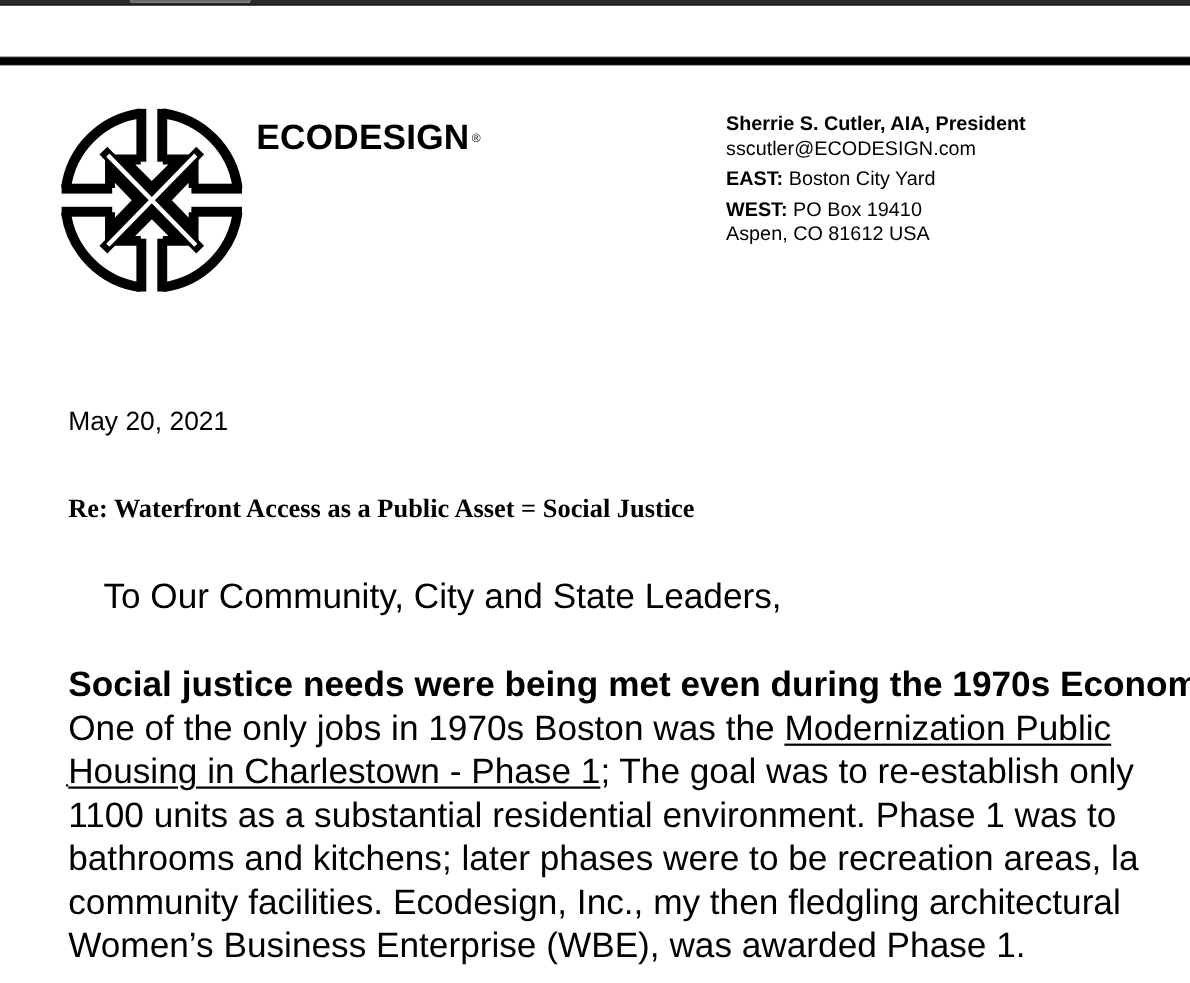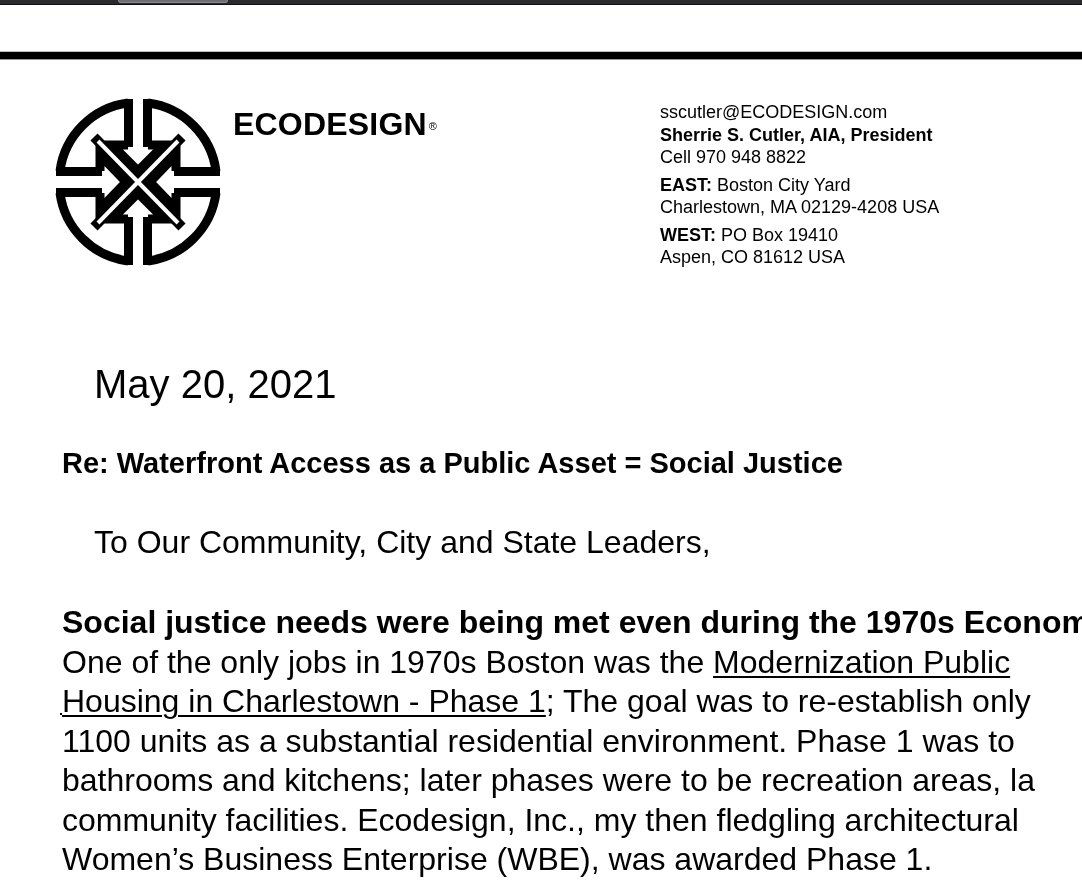--- a/index.html
+++ b/index.html
@@ -25,22 +25,22 @@
     .brand {
       position: absolute; left: 233px; top: 106px; font-weight: bold;
       font-size: 32px; letter-spacing: 0.2px; line-height: 36px;
     }
     .brand sup { font-size: 11px; font-weight: normal; vertical-align: top; position: relative; top: 2px; margin-left: 2px; }
     .contact {
       position: absolute; left: 660px; top: 101px; font-size: 18px; line-height: 22.5px;
     }
     .contact .gap { margin-top: 5px; }
     .contact b { font-weight: bold; }
-    .date { position: absolute; left: 62px; top: 366px; font-size: 40px; line-height: 36px; margin-left: 32px; }
-    .re { position: absolute; left: 62px; top: 445px; font-size: 29px; font-weight: bold; line-height: 36px; white-space: nowrap; }
+    .date { position: absolute; left: 62px; top: 366px; font-size: 24px; line-height: 36px; }
+    .re { position: absolute; left: 62px; top: 445px; font-size: 24px; font-weight: bold; line-height: 36px; white-space: nowrap; font-family: Liberation Serif, serif; }
     .salutation { position: absolute; left: 62px; top: 524px; font-size: 32px; line-height: 36px; white-space: nowrap; margin-left: 32px; }
     .para {
       position: absolute; left: 62px; top: 603px; font-size: 32px; line-height: 39.5px; white-space: nowrap;
     }
     .para .line { display: block; }
     .para .bold { font-weight: bold; }
     .para u { text-decoration: underline; text-underline-offset: 3px; text-decoration-thickness: 2px; }
     .para .lead-underline { display: inline-block; width: 2px; border-bottom: 2px solid #000; height: 30px; margin-left: -2px; vertical-align: -3px; }
   </style>
 </head>
@@ -87,25 +87,23 @@
   </g>
   <g stroke="#fff" stroke-width="4">
     <line x1="44" y1="44" x2="124" y2="126"></line>
     <line x1="124" y1="44" x2="44" y2="126"></line>
   </g>
 </svg>
 
 <div class="brand"><span>ECODESIGN</span><sup>®</sup></div>
 
 <div class="contact">
+  <div><b>Sherrie S. Cutler, AIA, President</b></div>
   <div>sscutler@ECODESIGN.com</div>
-  <div><b>Sherrie S. Cutler, AIA, President</b></div>
-  <div>Cell 970 948 8822</div>
   <div class="gap"><b>EAST:</b><span> Boston City Yard</span></div>
-  <div>Charlestown, MA  02129-4208 USA</div>
   <div class="gap"><b>WEST:</b><span> PO Box 19410</span></div>
   <div>Aspen, CO 81612 USA</div>
 </div>
 
 <div class="date">May 20, 2021</div>
 <div class="re">Re: Waterfront Access as a Public Asset = Social Justice</div>
 <div class="salutation">To Our Community, City and State Leaders,</div>
 
 <div class="para">
   <span class="line bold">Social justice needs were being met even during the 1970s Economic</span>

